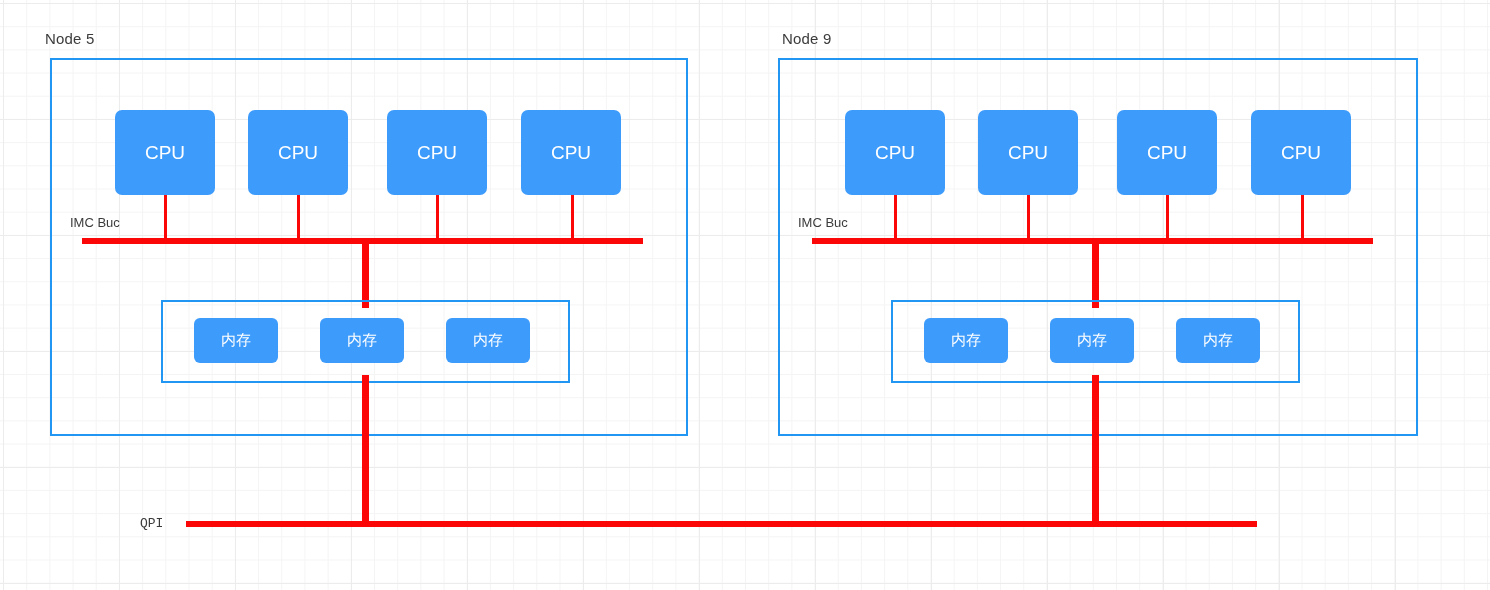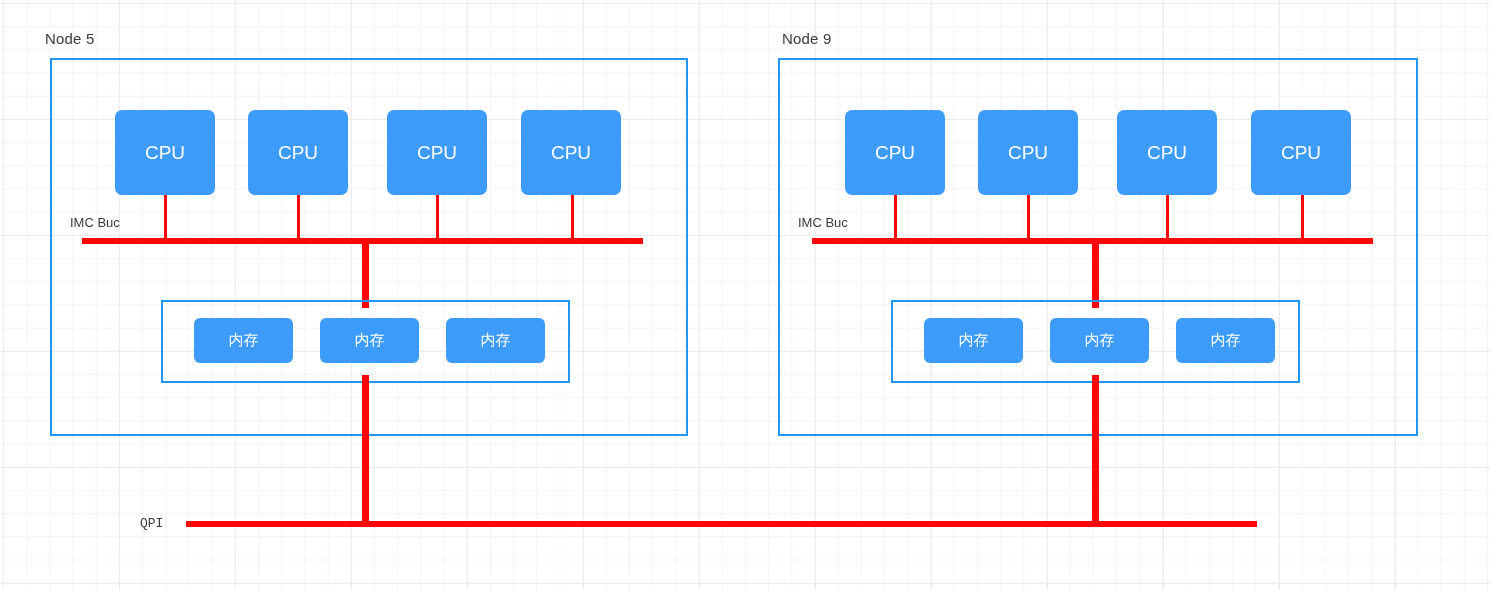--- a/index.html
+++ b/index.html
@@ -54,21 +54,21 @@
 
   .mem-container {
     position: absolute;
     border: 2px solid #2196f3;
     box-sizing: border-box;
     background: transparent;
   }
 
   .mem-box {
     position: absolute;
-    width: 99px;
+    width: 84px;
     height: 45px;
     background: #3d9bfb;
     border-radius: 6px;
     color: #ffffff;
     font-size: 15px;
     display: flex;
     align-items: center;
     justify-content: center;
     box-sizing: border-box;
   }

